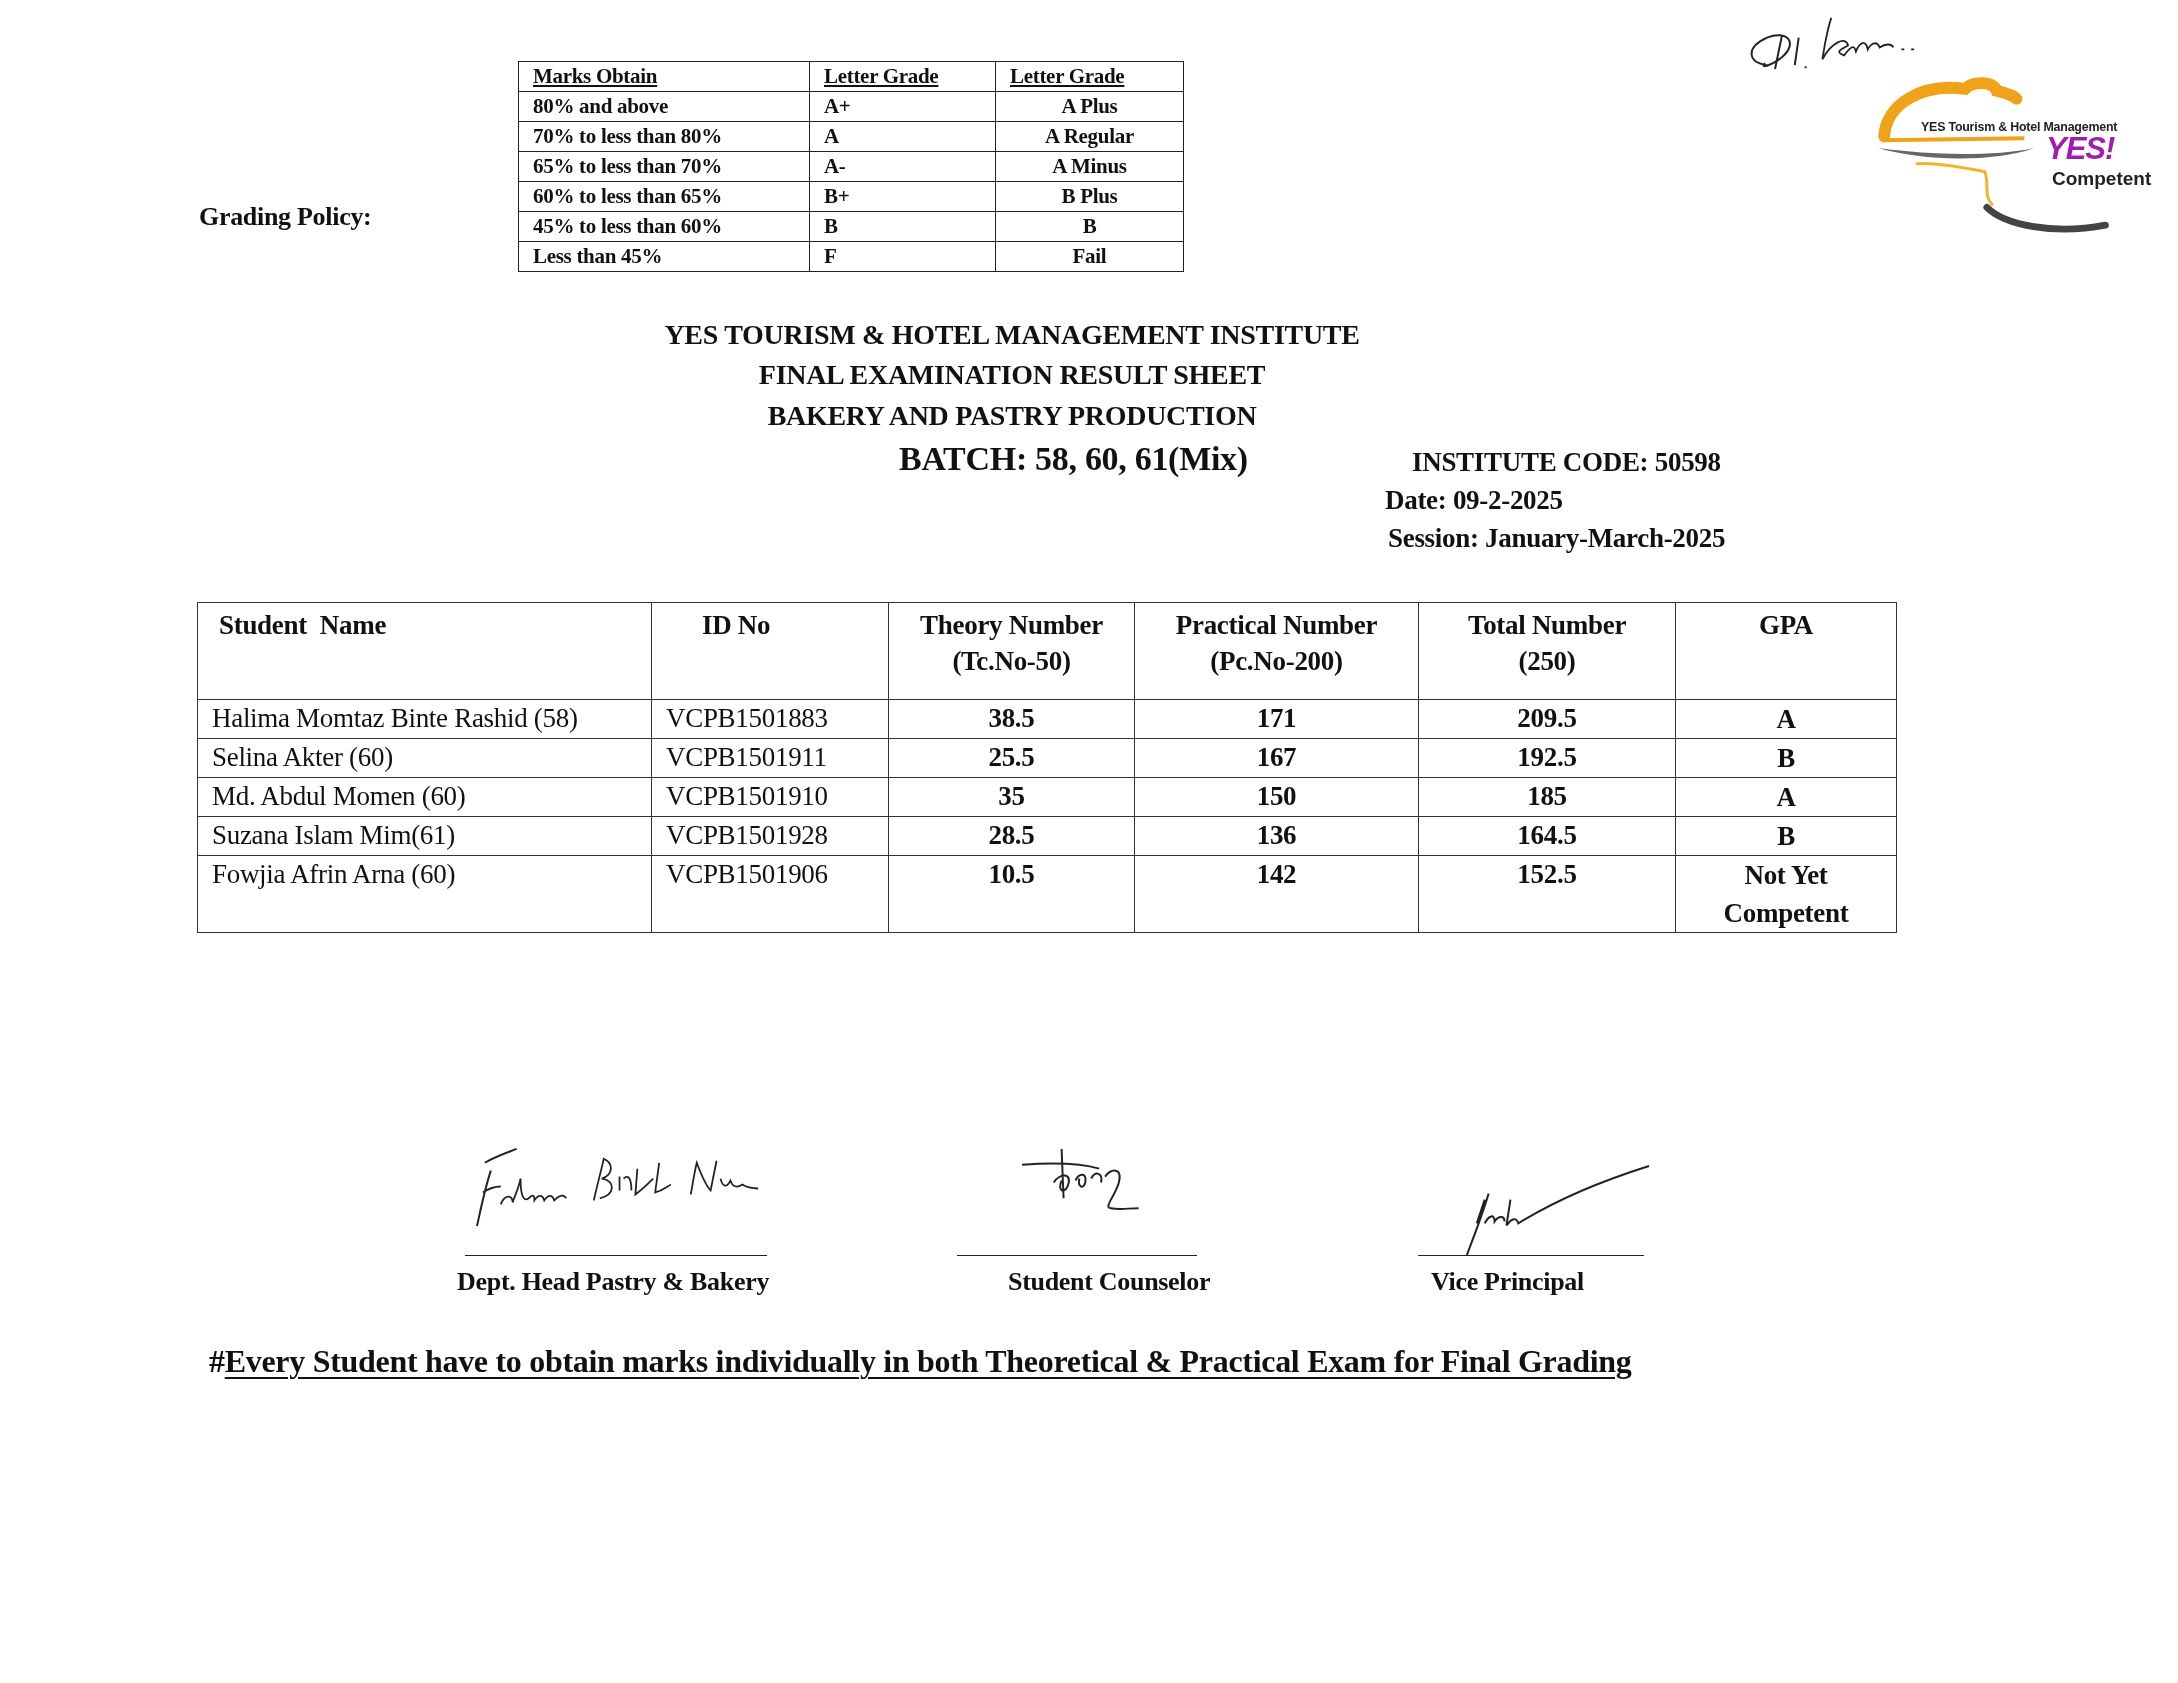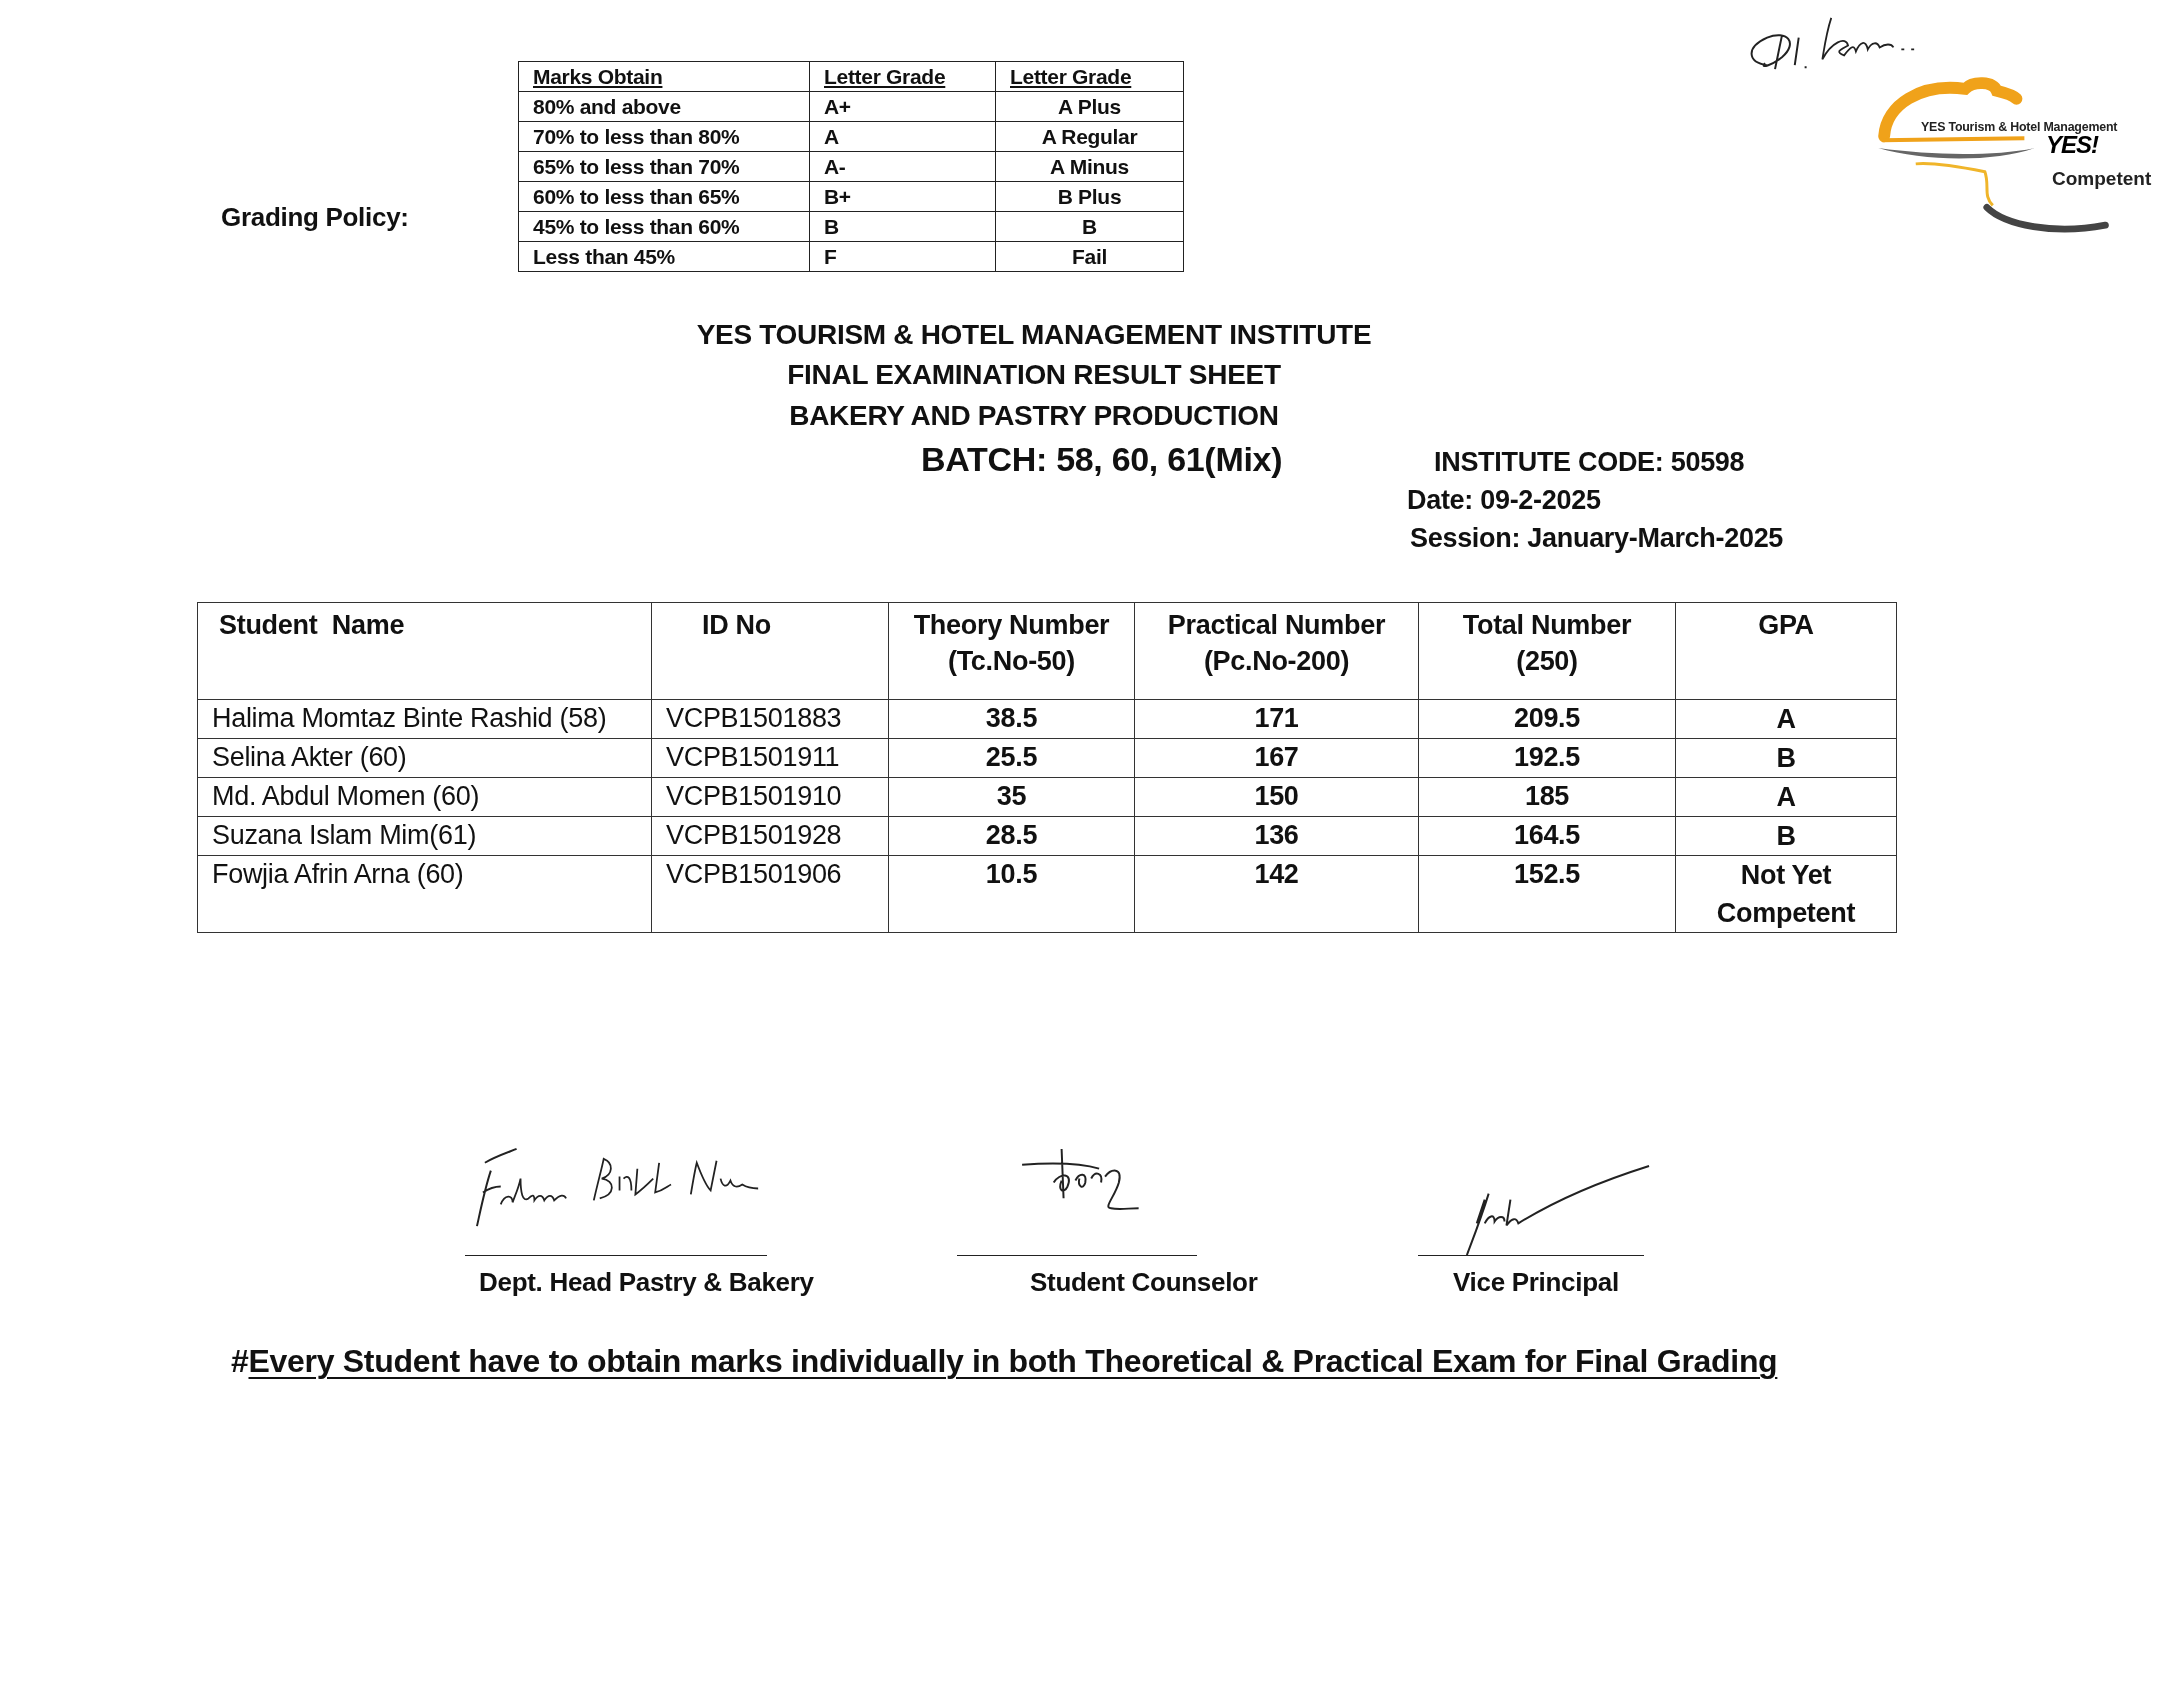--- a/index.html
+++ b/index.html
@@ -1,29 +1,29 @@
 <!DOCTYPE html>
 <html><head>
   <meta charset="utf-8">
   <style>
     html, body { margin: 0; padding: 0; background: #ffffff; }
     body { width: 2178px; height: 1683px; position: relative; overflow: hidden;
            font-family: "Liberation Sans", "DejaVu Sans", sans-serif; color: #111; }
     .abs { position: absolute; }
 
     
-    .txt { font-family: Liberation Sans, sans-serif; letter-spacing: -0.3px; padding-left: 22px; }
+    .txt { font-family: Liberation Serif, serif; letter-spacing: -0.3px; }
 
     
     #sig-top { left: 1737px; top: 8px; width: 228px; height: 74px; }
 
     
     #logo { left: 1876px; top: 77px; width: 277px; height: 158px; }
     #logo .logo-line1 { position: absolute; left: 45px; top: 43px; font-size: 12.4px; font-weight: bold; color: #222; white-space: nowrap; letter-spacing: -0.2px; }
-    #logo .logo-yes { position: absolute; left: 170px; top: 54px; font-size: 24px; font-weight: bold; font-style: italic; color: #000000; letter-spacing: -1px; }
+    #logo .logo-yes { position: absolute; left: 170px; top: 54px; font-size: 31px; font-weight: bold; font-style: italic; color: #a21caf; letter-spacing: -1px; }
     #logo .logo-inst { position: absolute; left: 176px; top: 91px; font-size: 19px; font-weight: bold; color: #222; }
 
     
     #grading-label { left: 199px; top: 202px; font-size: 26px; font-weight: bold; }
     #grading-table { left: 518px; top: 61px; border-collapse: collapse; font-size: 21px; font-weight: bold; }
     #grading-table td, #grading-table th { border: 1.6px solid #222; height: 29px; padding: 0 0 0 14px; font-weight: bold; white-space: nowrap; }
     #grading-table th { text-decoration: underline; text-align: left; }
     #grading-table .c1 { width: 276px; text-align: left; }
     #grading-table .c2 { width: 171px; padding-left: 14px; }
     #grading-table .c3 { width: 173px; text-align: center; padding-left: 0; }

